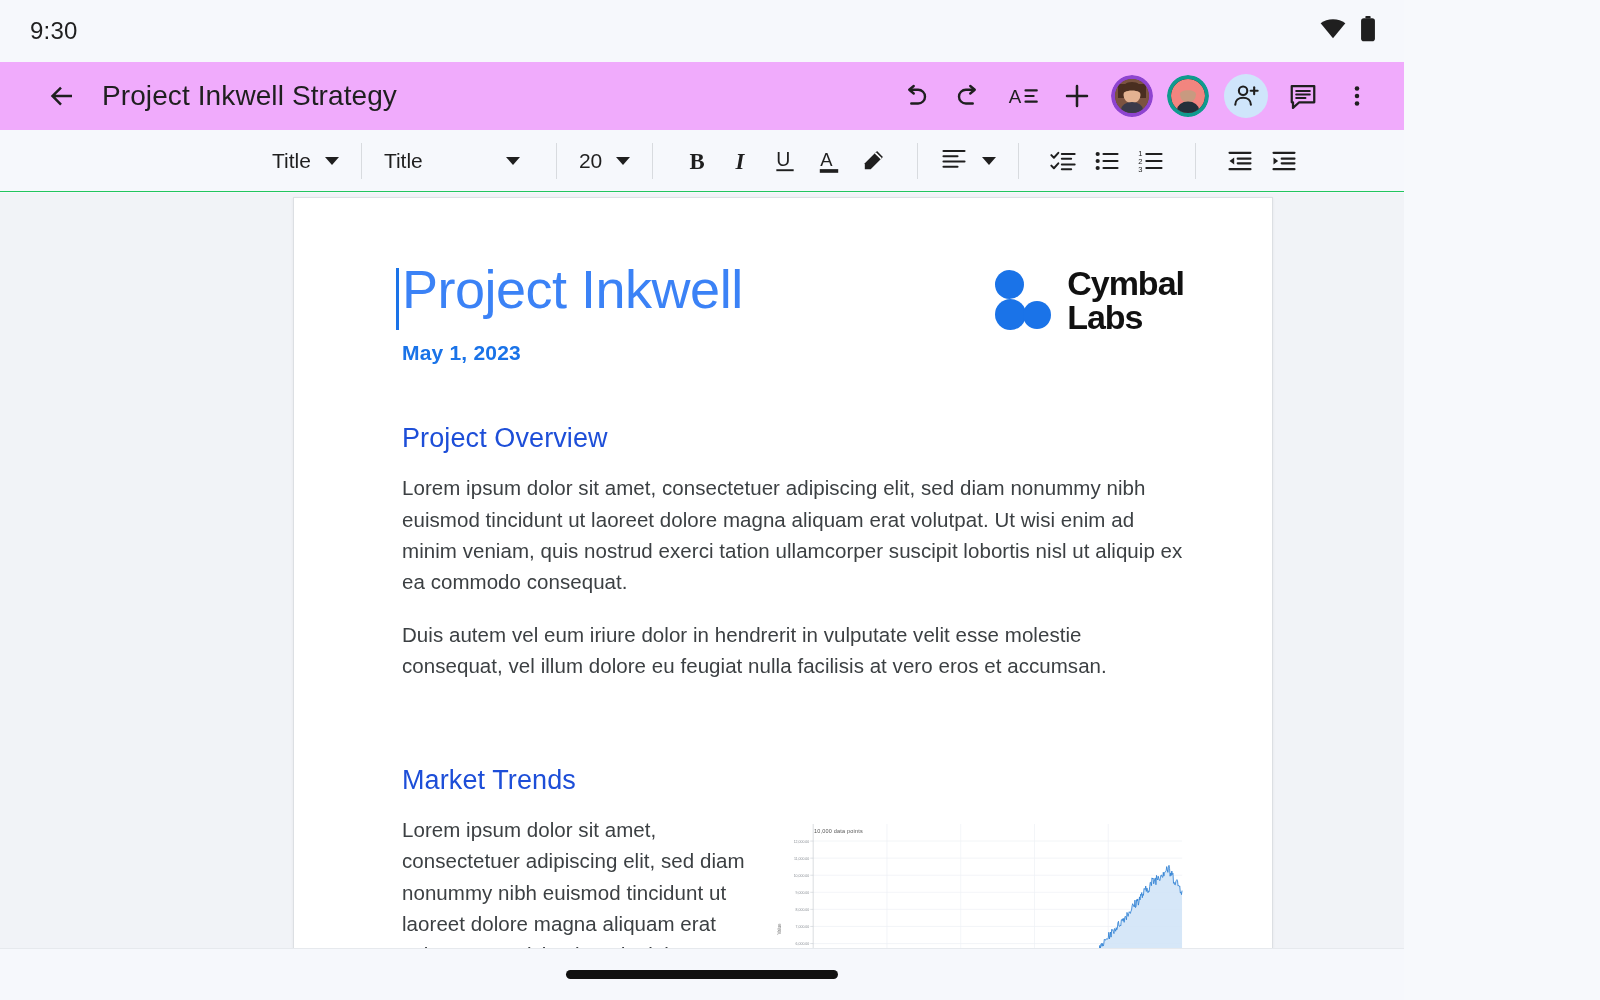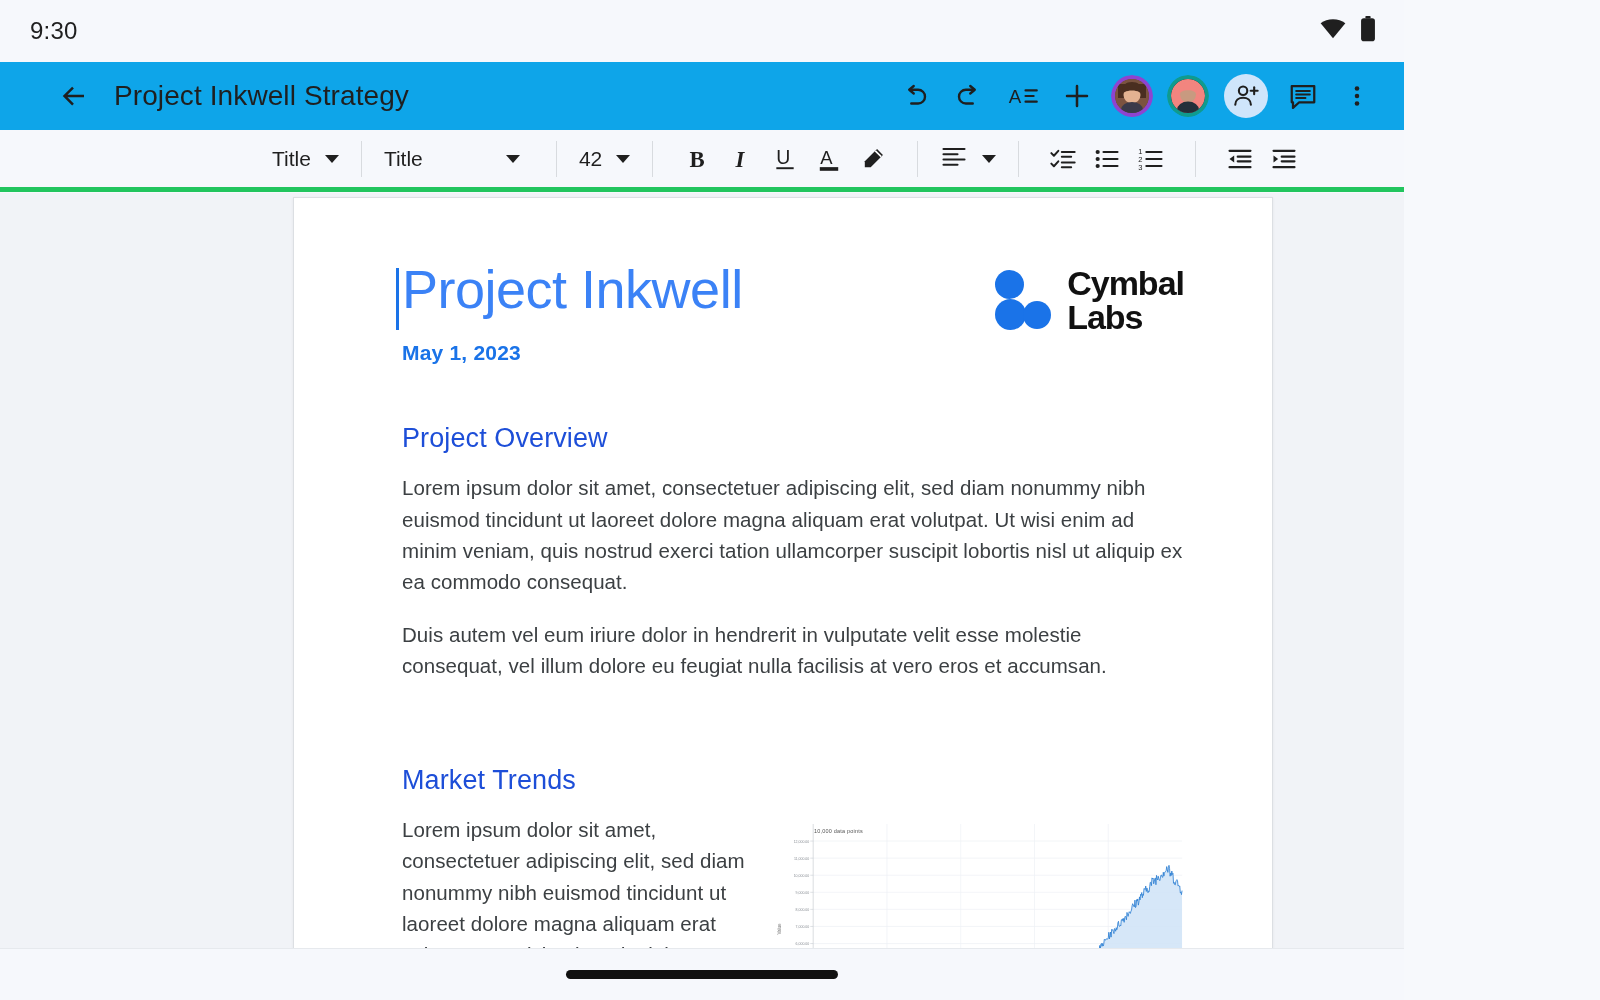--- a/index.html
+++ b/index.html
@@ -16,21 +16,21 @@
     height: 62px; display: flex; align-items: center;
     justify-content: space-between; padding: 0 28px 0 30px;
     background: #f6f8fc;
   }
   .status-time { font-size: 24px; color: #1f1f1f; letter-spacing: .2px; }
   .status-icons { display: flex; align-items: center; gap: 14px; }
 
   
   .appbar {
     height: 68px; display: flex; align-items: center;
-    padding: 0 24px 0 52px; background: #0ea5e9;
+    padding: 0 24px 0 40px; background: #f0abfc;
   }
   .back-btn {
     width: 44px; height: 44px; display:flex; align-items:center; justify-content:center;
     cursor: pointer; flex: 0 0 auto;
   }
   .doc-title {
     font-size: 28px; color: #1f1f1f; margin-left: 18px;
     letter-spacing: .1px; white-space: nowrap; cursor: text;
   }
   .appbar-actions { margin-left: auto; display: flex; align-items: center; gap: 8px; }
@@ -49,21 +49,21 @@
   .addperson {
     width: 44px; height: 44px; border-radius: 50%; background:#cfe5fb;
     display:flex; align-items:center; justify-content:center; cursor:pointer;
     margin: 0 4px;
   }
 
   
   .formatbar {
     height: 62px; display: flex; align-items: center;
     padding: 0 20px 0 272px; background: #f6f8fc;
-    border-bottom: 5px solid #22c55e;
+    border-bottom: 1px solid #22c55e;
   }
   .fb-drop {
     display:flex; align-items:center; gap:14px; cursor:pointer;
     font-size: 21px; color:#1f1f1f; height: 40px;
   }
   .fb-drop .lbl { white-space: nowrap; }
   .sep { width:1px; height:36px; background:#d8dbdf; margin: 0 22px; flex:0 0 auto; }
   .fb-btn {
     width: 44px; height: 44px; display:flex; align-items:center; justify-content:center;
     cursor:pointer; border-radius:6px; flex:0 0 auto;
@@ -236,21 +236,21 @@
       <span class="lbl">Title</span>
       <span class="caret"></span>
     </div>
     <div class="sep"></div>
     <div class="fb-drop" style="min-width:150px">
       <span class="lbl" style="min-width:108px">Title</span>
       <span class="caret"></span>
     </div>
     <div class="sep"></div>
     <div class="fb-drop">
-      <span class="lbl">42</span>
+      <span class="lbl">20</span>
       <span class="caret"></span>
     </div>
     <div class="sep"></div>
 
     <div class="fb-btn">
       <svg width="26" height="26" viewBox="0 0 24 24">
           <text x="5" y="19" font-family="Liberation Serif, serif" font-size="21" font-weight="700" fill="#1f1f1f">B</text>
         </svg>
     </div>
     <div class="fb-btn">

